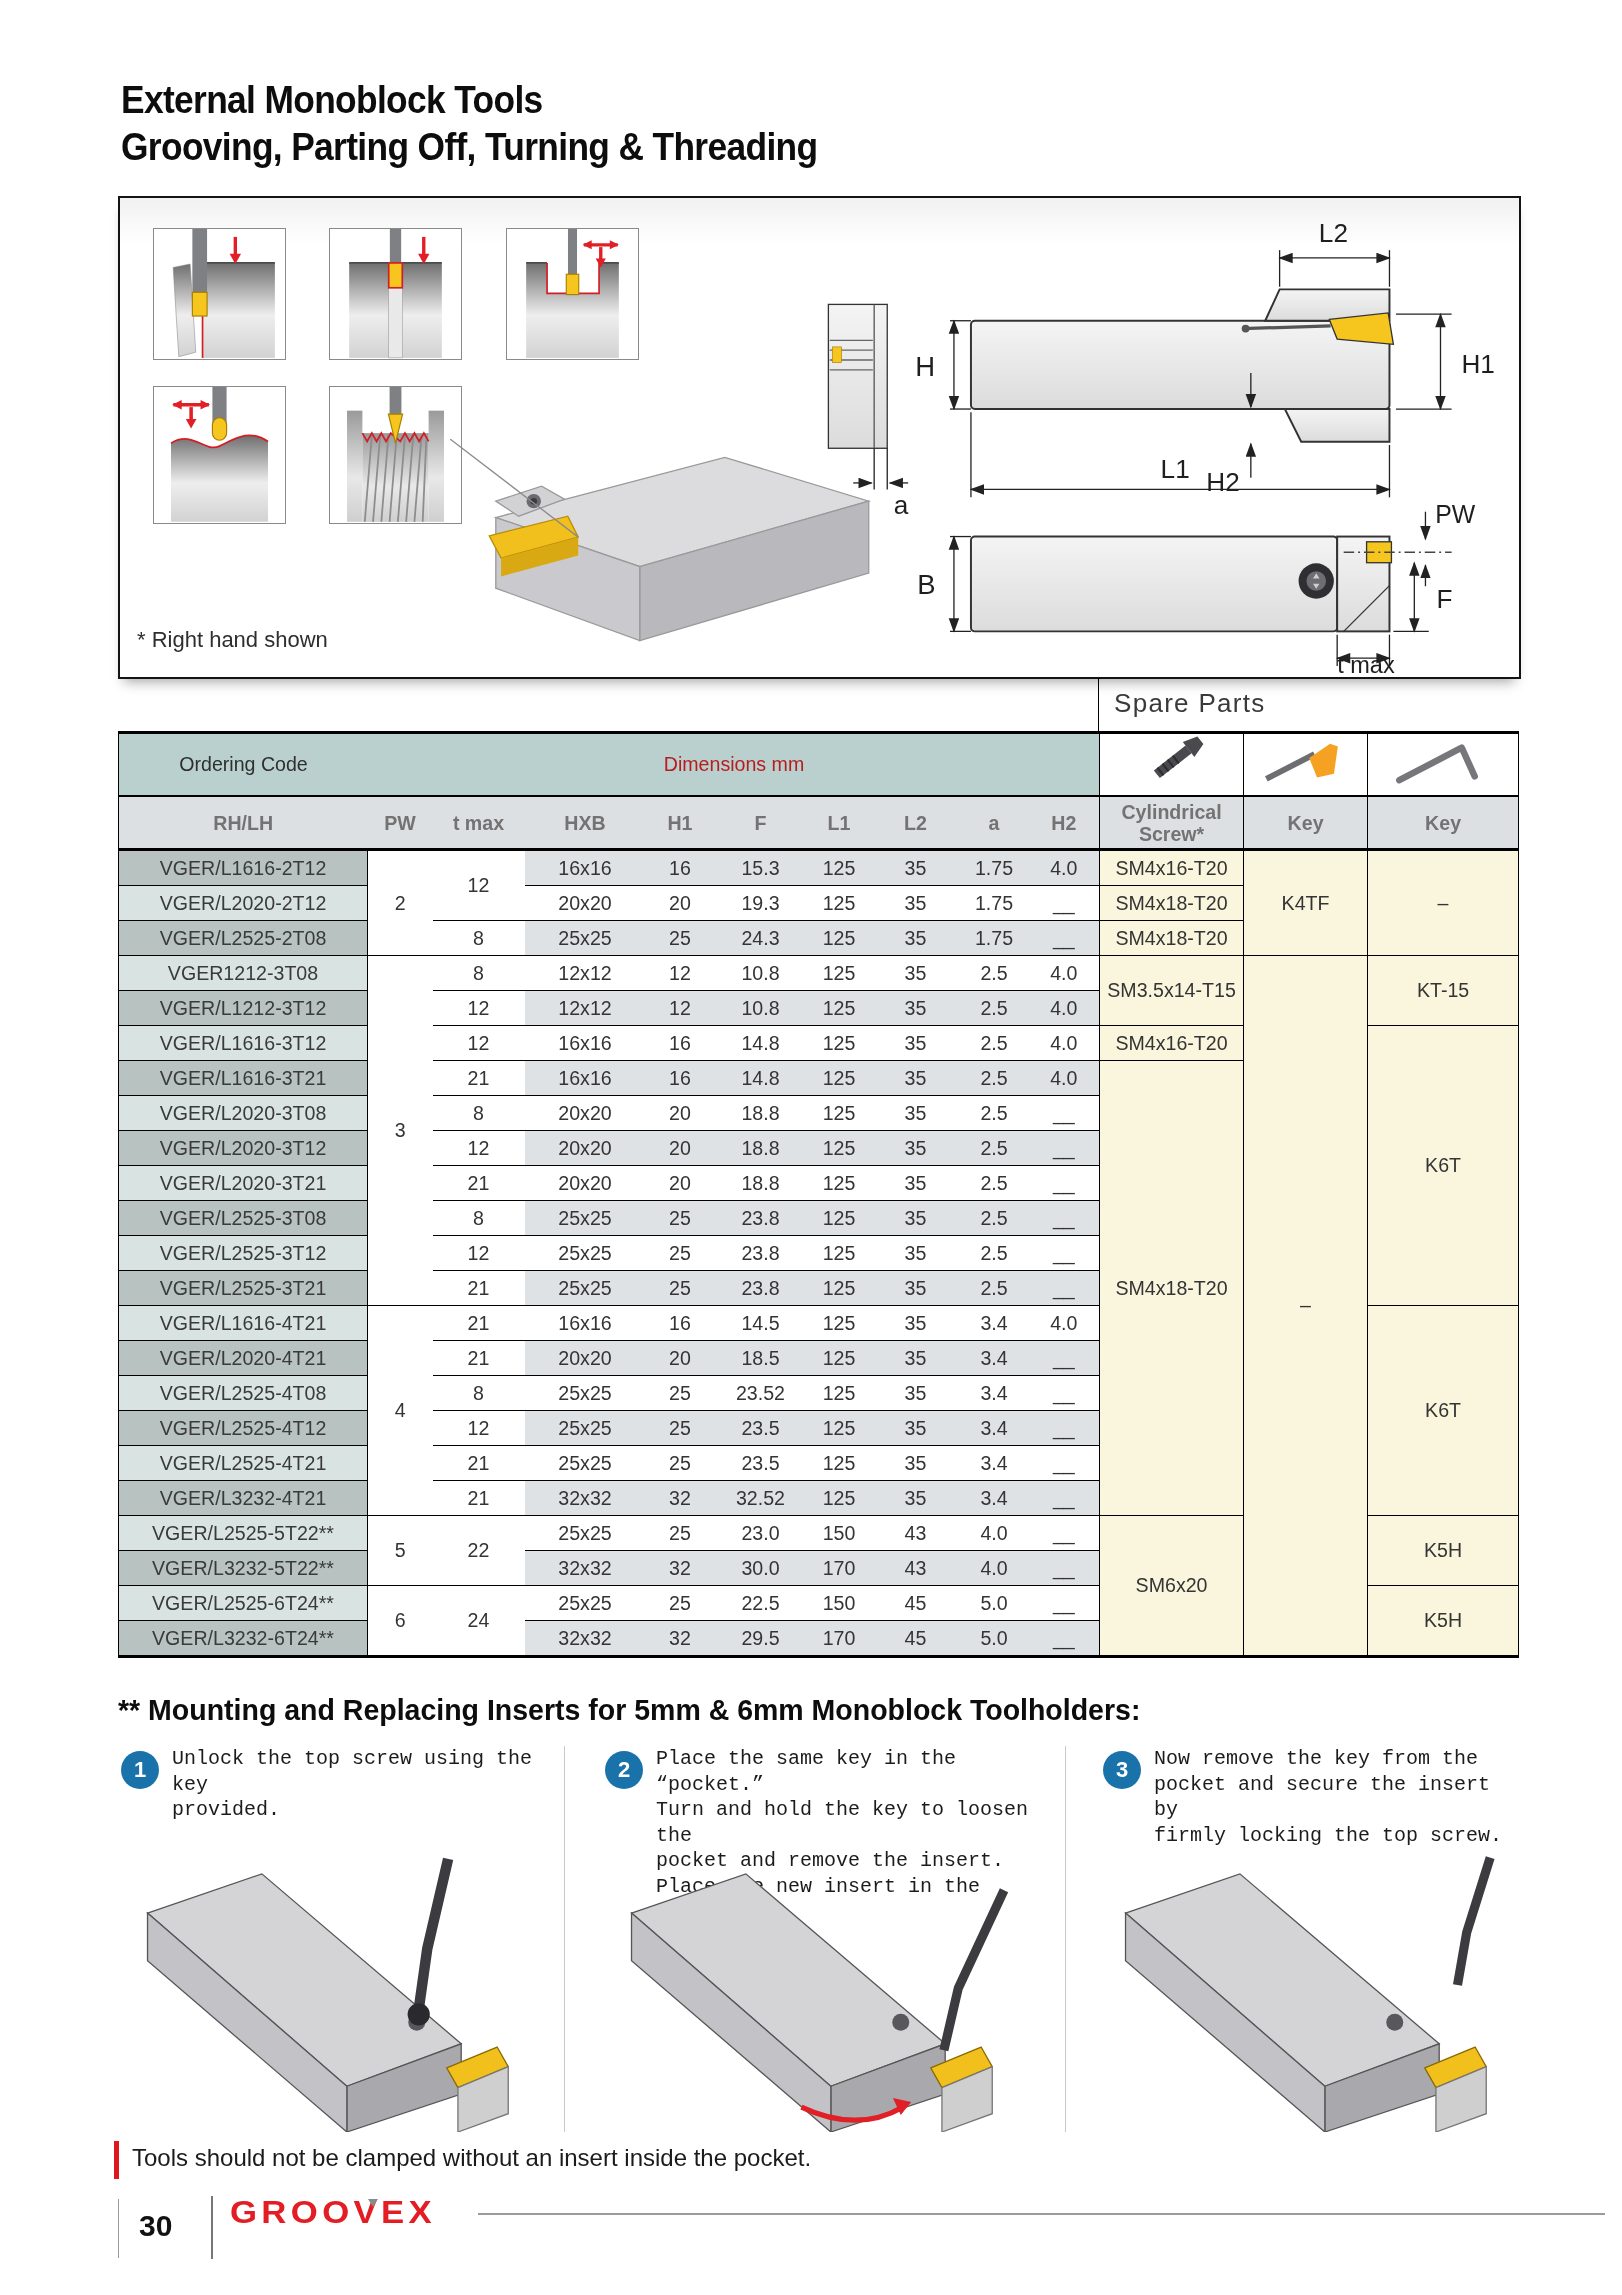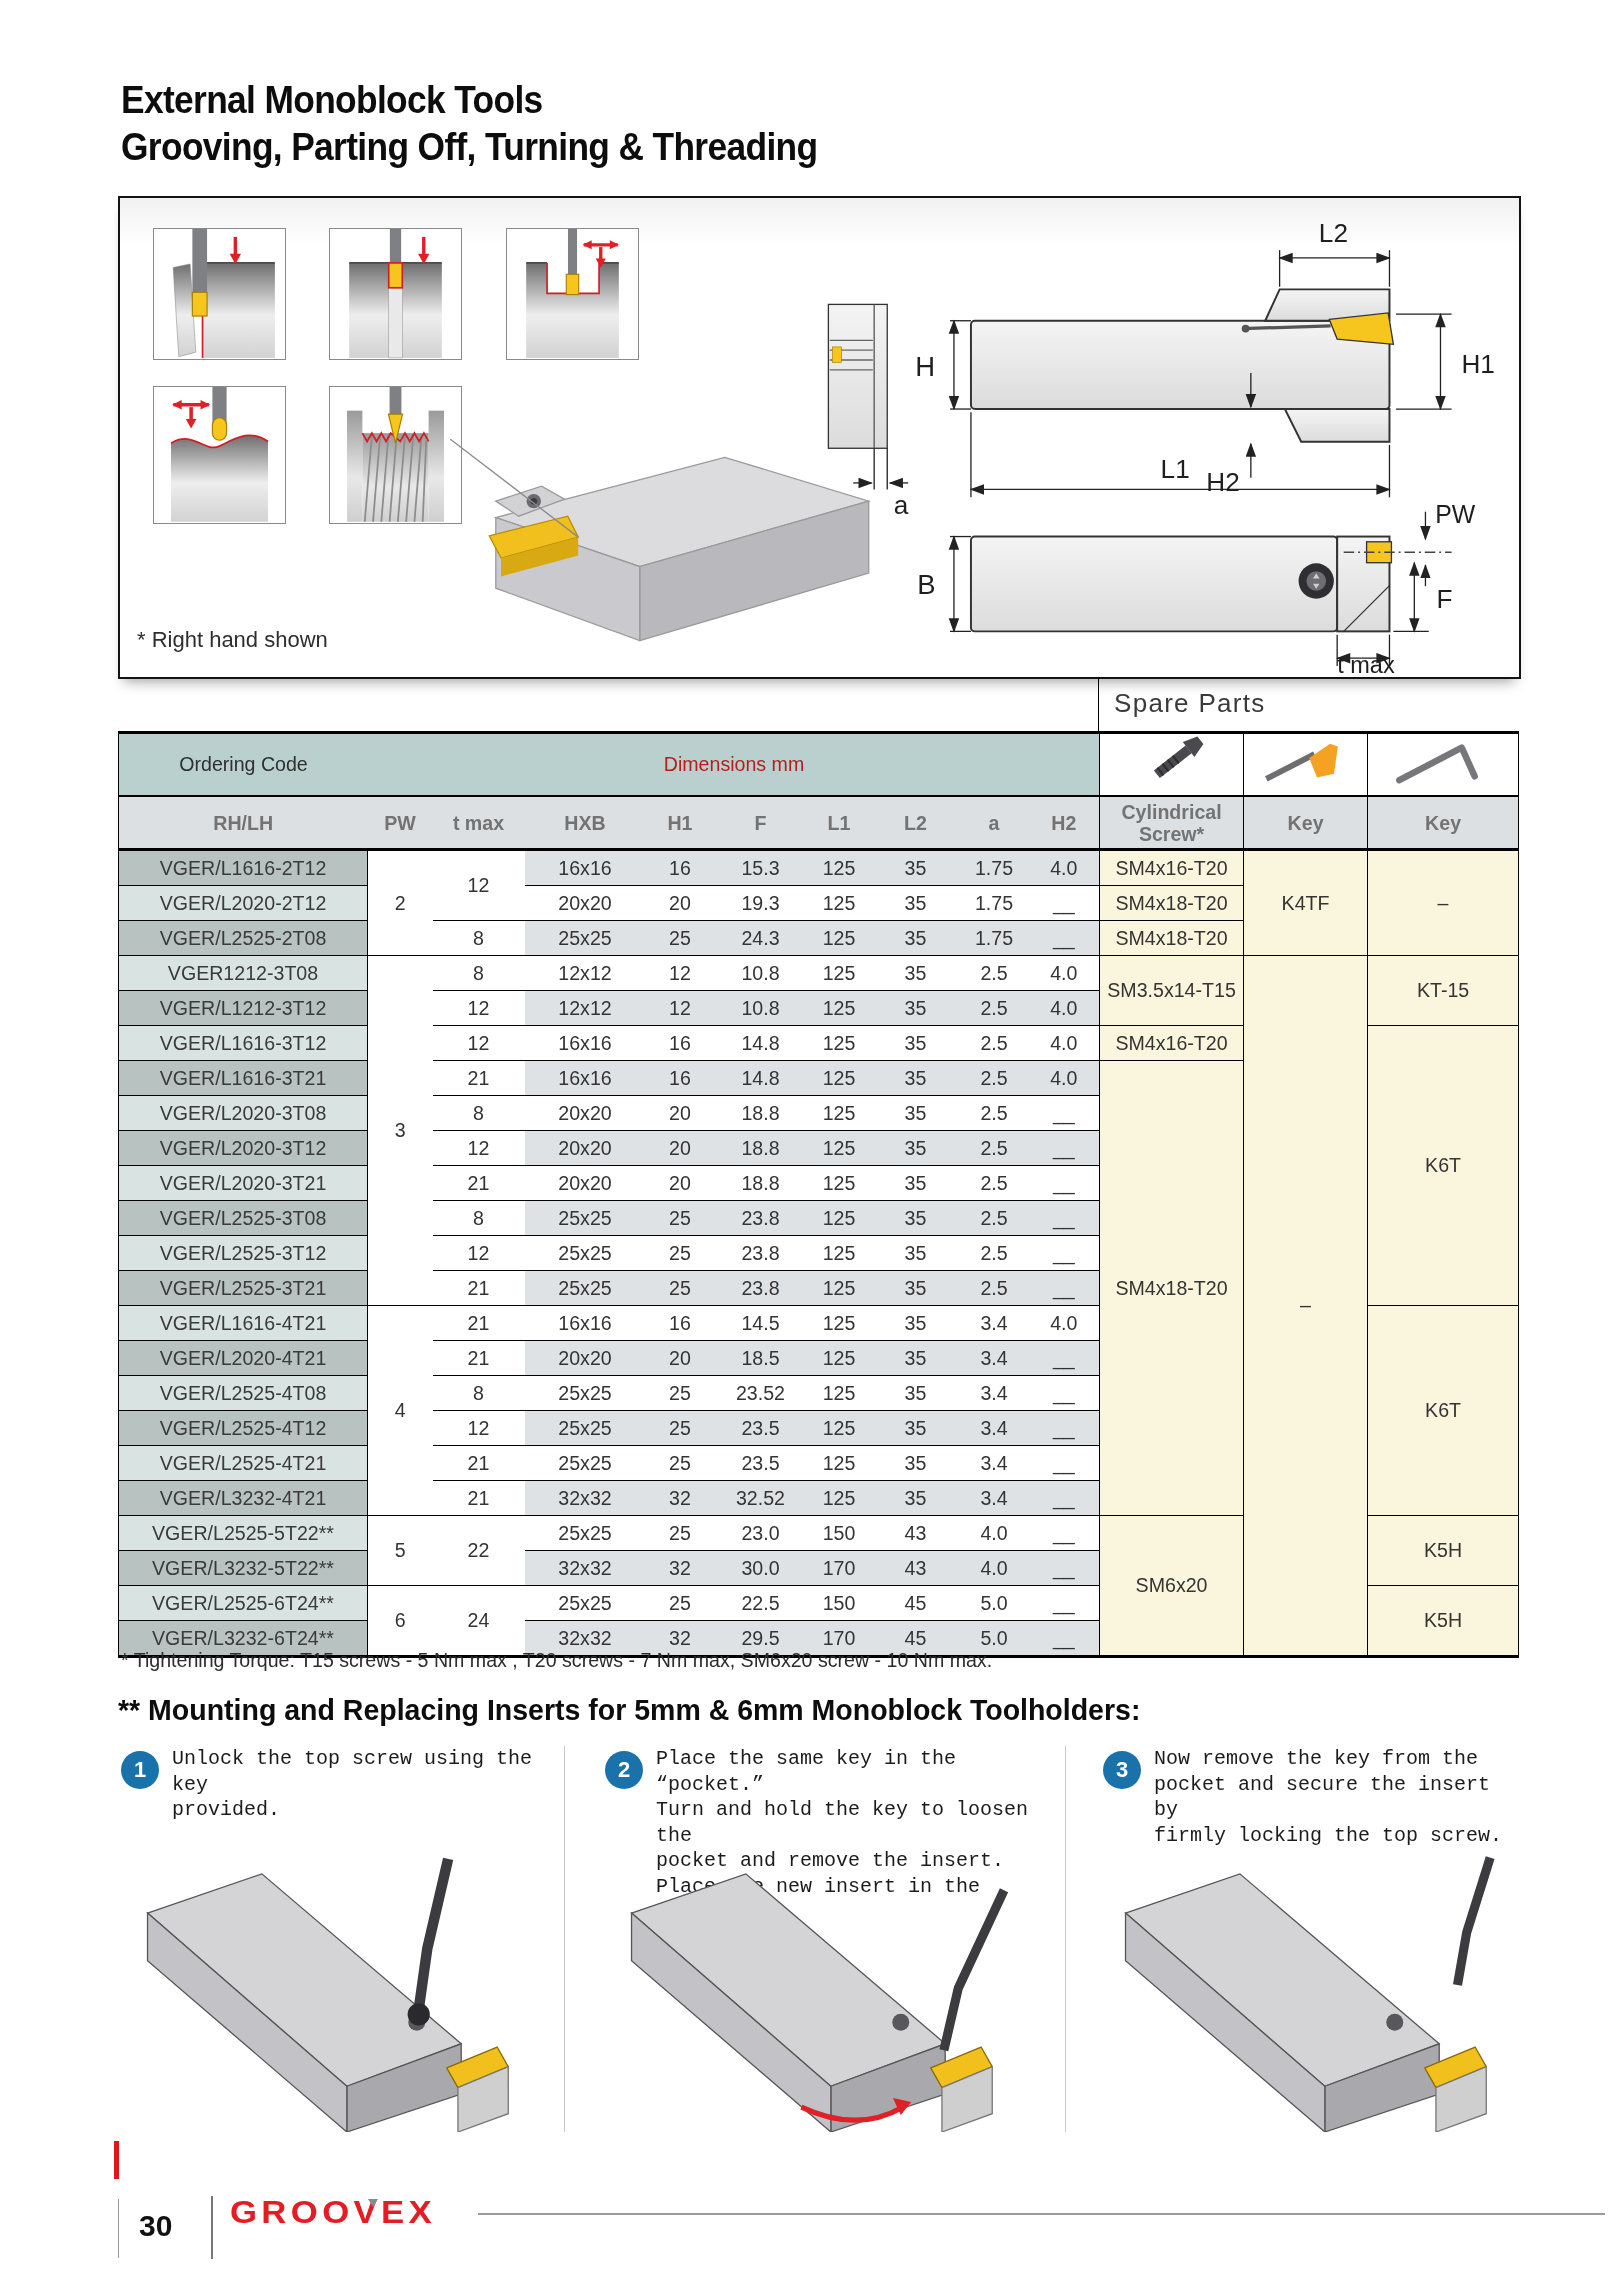--- a/index.html
+++ b/index.html
@@ -600,21 +600,20 @@
           <td class="c-dim stripe">32</td>
           <td class="c-dim stripe">29.5</td>
           <td class="c-dim stripe">170</td>
           <td class="c-dim stripe">45</td>
           <td class="c-dim stripe">5.0</td>
           <td class="c-dim stripe">__</td>
         </tr>
       </tbody>
   </table>
 
-  <div class="torque-note">* Tightening Torque:  T15 screws - 5 Nm max , T20 screws - 7 Nm max, SM6x20 screw - 10 Nm max.</div>
 
   <div class="mount-head">** Mounting and Replacing Inserts for 5mm &amp; 6mm Monoblock Toolholders:</div>
 
   <div class="step" style="left:121px;width:432px">
     <div class="step-num">1</div>
     <div class="step-text">Unlock the top screw using the key
 provided.</div>
   </div>
   <div class="step" style="left:605px;width:445px">
     <div class="step-num">2</div>
@@ -657,20 +656,21 @@
     <polygon points="40,95 215,35 520,295 345,360" fill="#d4d4d7" stroke="#555" stroke-width="2"></polygon>
     <polygon points="345,360 520,295 520,372 345,430" fill="#a9a9ad" stroke="#555" stroke-width="2"></polygon>
     <polygon points="40,95 345,360 345,430 40,168" fill="#c3c3c7" stroke="#555" stroke-width="2"></polygon>
     <circle cx="452" cy="262" r="13" fill="#58585c"></circle>
     <polygon points="498,332 575,300 592,330 515,362" fill="#f2c01d" stroke="#8a6a00" stroke-width="2"></polygon>
     <polygon points="515,362 592,330 592,402 515,430" fill="#cfcfcf" stroke="#777" stroke-width="2"></polygon>
     <path d="M598,10 L562,125 L548,205" fill="none" stroke="#3c3c40" stroke-width="14" stroke-linejoin="round"></path>
   </svg>
 
   <div class="clamp-bar"></div>
+  <div class="clamp-note">Tools should not be clamped without an insert inside the pocket.</div>
 
   <div class="f-vline1"></div>
   <div class="f-page">30</div>
   <div class="f-vline2"></div>
   <div class="f-logo">GROOVEX</div>
   <div class="f-tri"></div>
   <div class="f-rule"></div>
 
 </div>
 

